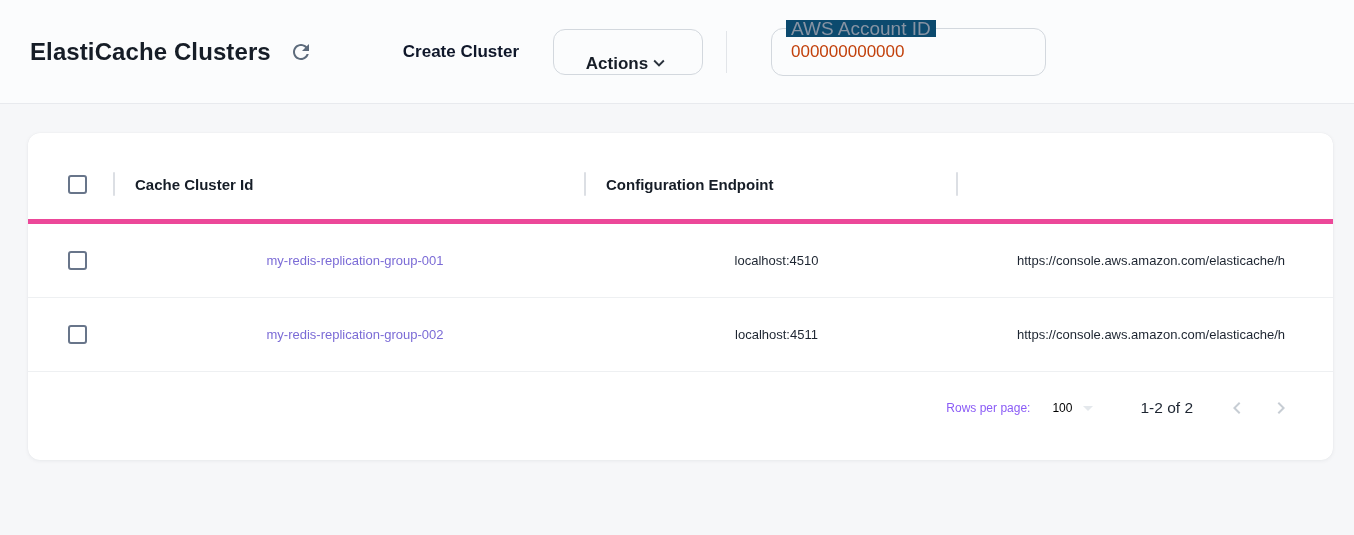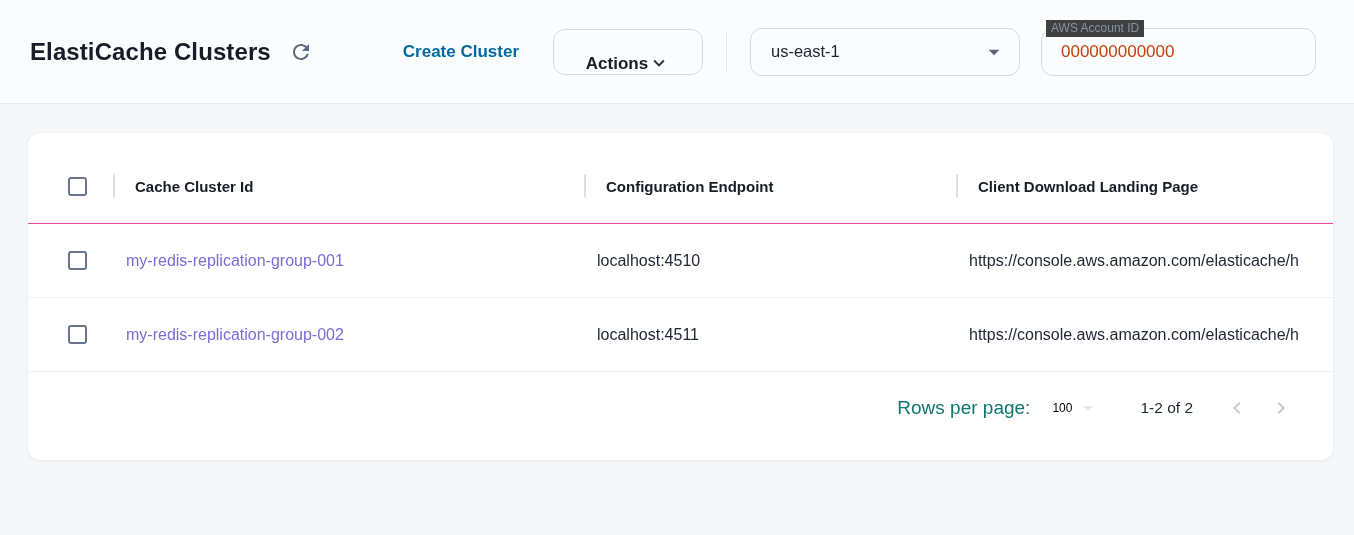--- a/index.html
+++ b/index.html
@@ -32,21 +32,21 @@
   }
   .icon-btn {
     background: none; border: none; padding: 2px; cursor: pointer;
     display: flex; align-items: center; justify-content: center;
   }
   .icon-btn svg { width: 24px; height: 24px; fill: #5d6b7c; }
 
   .text-btn {
     background: none; border: none; cursor: pointer;
     font-family: inherit;
-    font-size: 17px; font-weight: 700; color: #0369a1;
+    font-size: 17px; font-weight: 700; color: #0f172a;
     margin-left: 78px; padding: 8px 10px; text-align: right;
   }
   .outlined-btn {
     margin-left: 24px;
     height: 46px;
     min-width: 150px;
     background: #fbfcfd;
     border: 1px solid #d3d8de;
     border-radius: 12px;
     display: inline-flex;
@@ -86,24 +86,24 @@
   .outlined-field {
     position: relative;
     margin-left: 21px;
     width: 275px; height: 48px;
     border: 1px solid #d3d8de;
     border-radius: 12px;
     display: flex; align-items: center;
   }
   .outlined-field .float-label {
     position: absolute;
-    top: -9px; left: 4px;
-    background: #404040;
+    top: -9px; left: 14px;
+    background: #0c4a6e;
     padding: 0 5px;
-    font-size: 12px;
+    font-size: 19px;
     color: #8793a3;
     line-height: 17px;
   }
   .outlined-field input {
     width: 100%;
     border: none; outline: none; background: transparent;
     font-family: inherit;
     font-size: 17px; color: #c2410c;
     padding: 0 16px 0 19px;
   }
@@ -118,21 +118,21 @@
     box-shadow: 0 1px 4px rgba(25, 35, 55, 0.06), 0 0 1px rgba(25,35,55,0.08);
     overflow: hidden;
     padding-top: 16px;
   }
   .grid-row {
     display: grid;
     grid-template-columns: 85px 471px 372px 1fr;
     align-items: center;
     width: 100%;
   }
-  .thead { height: 75px; border-bottom: 1px solid #ec4899; }
+  .thead { height: 75px; border-bottom: 5px solid #ec4899; }
   .trow  { height: 74px; border-bottom: 1px solid #eef0f2; }
 
   .cell-check { padding-left: 40px; display: flex; align-items: center; }
   .checkbox {
     width: 19px; height: 19px;
     border: 2px solid #68758a;
     border-radius: 3px;
     background: #fff;
     display: inline-block;
     cursor: pointer;
@@ -149,34 +149,34 @@
   .col-sep {
     position: absolute;
     left: 0; top: 50%;
     transform: translateY(-50%);
     width: 2px; height: 24px;
     background: #dcdfe4;
     border-radius: 1px;
   }
   .td {
     padding-left: 13px;
-    font-size: 16px; color: #1d2531;
-    white-space: nowrap; overflow: hidden;
+    font-size: 13px; color: #1d2531;
+    white-space: nowrap; overflow: hidden; text-align: center;
   }
   .td.link { color: #7b6bd6; cursor: pointer; }
 
   
   .tfoot {
     height: 72px;
     display: flex;
     align-items: center;
     justify-content: flex-end;
     padding-right: 30px;
   }
-  .rpp-label { font-size: 19px; color: #0f766e; }
+  .rpp-label { font-size: 12px; color: #8b5cf6; }
   .pagesize {
     display: flex; align-items: center;
     margin-left: 22px;
     cursor: pointer;
   }
   .pagesize .value { font-size: 12px; color: #000000; }
   .pagesize .caret { width: 24px; height: 24px; fill: #e4e8ec; margin-left: 4px; }
   .range-label { font-size: 15.5px; color: #1d2531; margin-left: 40px; }
   .page-btn {
     background: none; border: none; padding: 0;
@@ -204,26 +204,20 @@
 
   <button class="outlined-btn">
     <span>Actions</span>
     <svg viewBox="0 0 24 24">
       <path d="M7.41 8.59 12 13.17l4.59-4.58L18 10l-6 6-6-6 1.41-1.41z"></path>
     </svg>
   </button>
 
   <div class="vdivider"></div>
 
-  <div class="select-box">
-    <span>us-east-1</span>
-    <svg class="caret" viewBox="0 0 24 24">
-      <path d="M7 10l5 5 5-5z"></path>
-    </svg>
-  </div>
 
   <div class="outlined-field">
     <span class="float-label">AWS Account ID</span>
     <input type="text" value="000000000000" style="">
   </div>
 </header>
 
 <main>
   <div class="card">
 
@@ -234,21 +228,20 @@
       <div class="th">
         <span class="col-sep"></span>
         <span>Cache Cluster Id</span>
       </div>
       <div class="th">
         <span class="col-sep"></span>
         <span>Configuration Endpoint</span>
       </div>
       <div class="th">
         <span class="col-sep"></span>
-        <span>Client Download Landing Page</span>
       </div>
     </div>
 
     <div class="grid-row trow">
       <div class="cell-check">
         <span class="checkbox"></span>
       </div>
       <div class="td link">my-redis-replication-group-001</div>
       <div class="td">localhost:4510</div>
       <div class="td">https://console.aws.amazon.com/elasticache/h</div>

